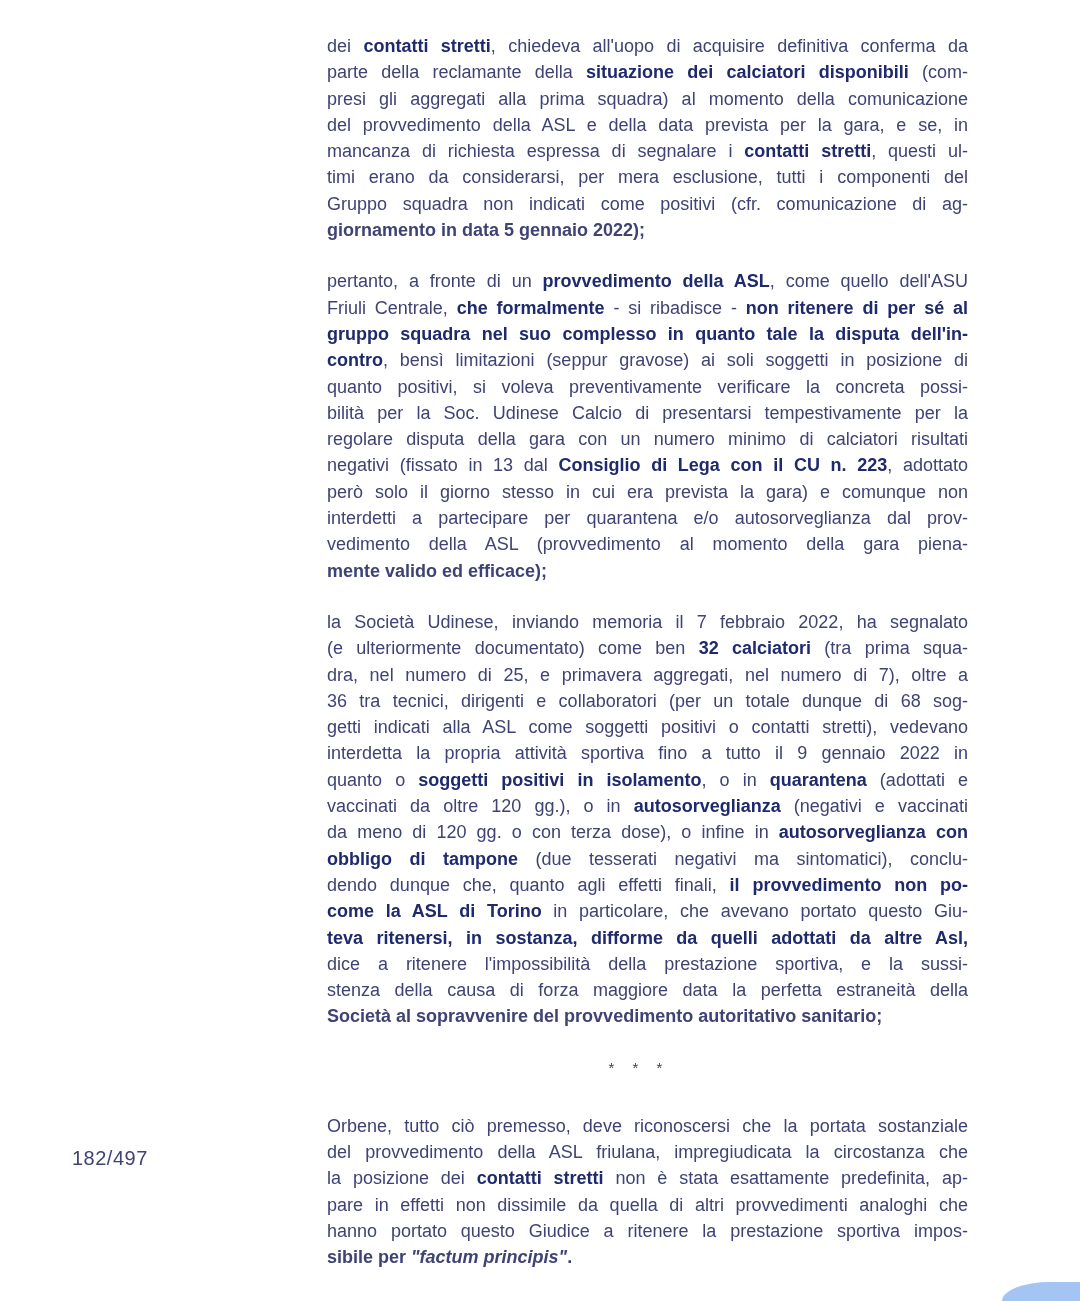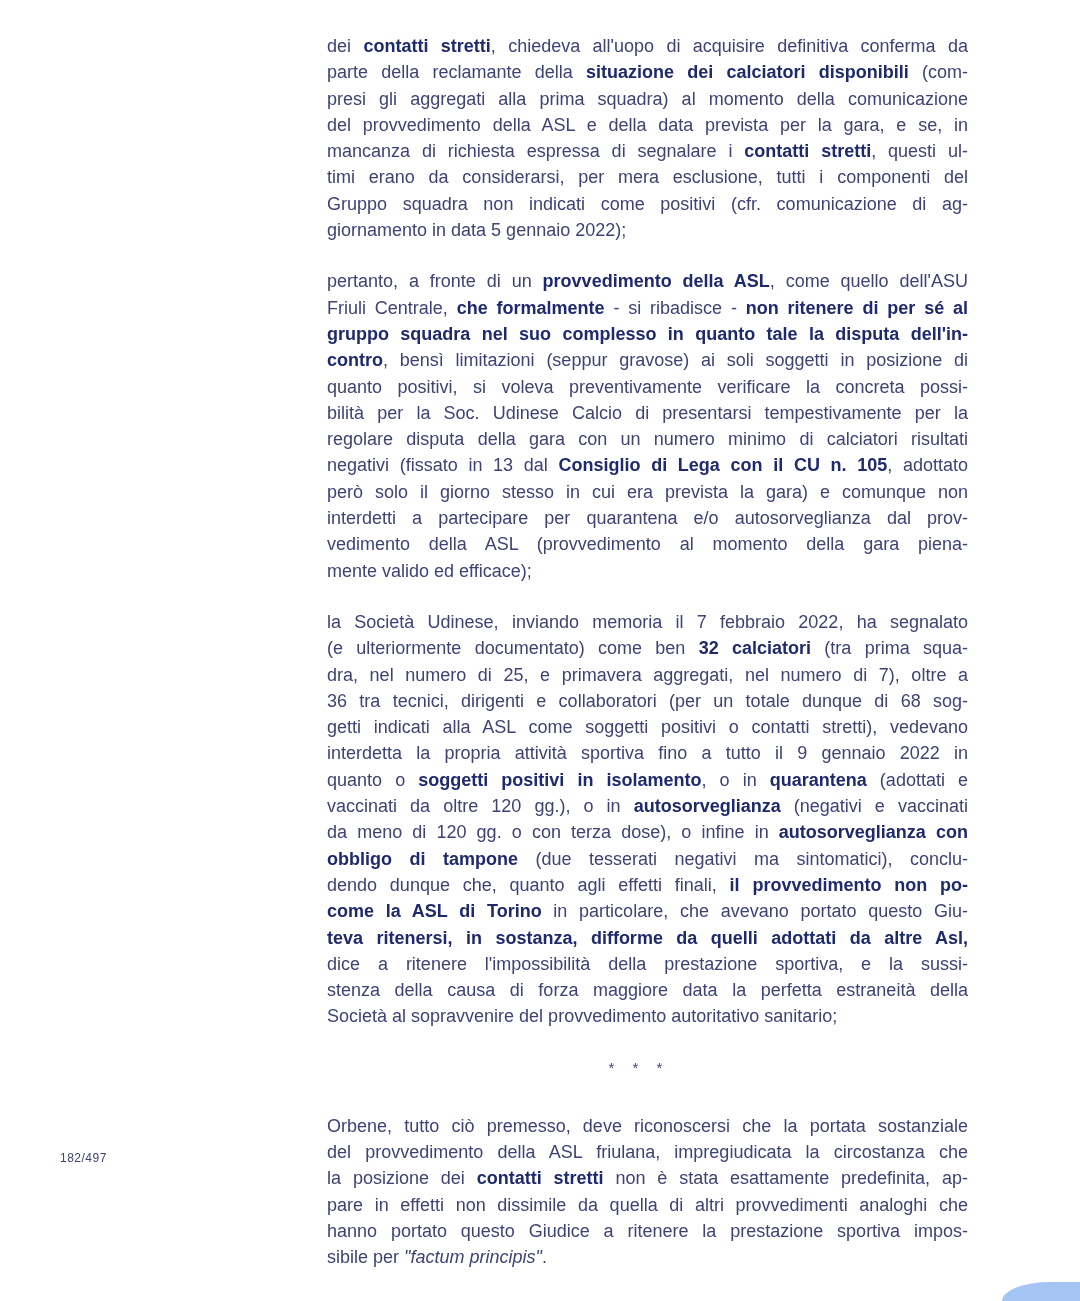--- a/index.html
+++ b/index.html
@@ -4,38 +4,38 @@
 <style>
   html,body{margin:0;padding:0;}
   .page{
     position:relative;
     width:1080px;height:1301px;
     background:var(--bg,#ffffff);
     overflow:hidden;
     font-family:"Liberation Sans","DejaVu Sans",sans-serif;
   }
   .page-number{
-    position:absolute;left:60px;top:1145px;
-    font-size:12px;line-height:26px;
+    position:absolute;left:72px;top:1145px;
+    font-size:20px;line-height:26px;
     color:var(--text,#3e4374);
     letter-spacing:0.5px;
   }
   .doc-body{
     position:absolute;left:310px;top:33px;width:658px;
     color:var(--text,#3e4374);
     font-size:18px;
   }
   .para{margin:0 0 25px 17px;}
   .line{
     line-height:26.3px;
     text-align:justify;
     text-align-last:justify;
     white-space:normal;
   }
-  .line.last{text-align-last:left;}
+  .line.last{text-align-last:left;font-weight:bold;}
   .b{font-weight:700;color:var(--bold,#1f2a6d);}
   .i{font-style:italic;}
   .separator{
     line-height:26px;
     margin:16px 0 32px 0;
     text-align:center;
     font-size:15px;
     letter-spacing:7px;
     color:var(--text,#3e4374);
   }
@@ -63,21 +63,21 @@
         <div class="line last"><span>giornamento in data 5 gennaio 2022);</span></div>
       </div>
       <div class="para">
         <div class="line"><span>pertanto, a fronte di un </span><span class="b">provvedimento della ASL</span><span>, come quello dell'ASU</span></div>
         <div class="line"><span>Friuli Centrale, </span><span class="b">che formalmente</span><span> - si ribadisce - </span><span class="b">non ritenere di per sé al</span></div>
         <div class="line"><span class="b">gruppo squadra nel suo complesso in quanto tale la disputa dell'in-</span></div>
         <div class="line"><span class="b">contro</span><span>, bensì limitazioni (seppur gravose) ai soli soggetti in posizione di</span></div>
         <div class="line"><span>quanto positivi, si voleva preventivamente verificare la concreta possi-</span></div>
         <div class="line"><span>bilità per la Soc. Udinese Calcio di presentarsi tempestivamente per la</span></div>
         <div class="line"><span>regolare disputa della gara con un numero minimo di calciatori risultati</span></div>
-        <div class="line"><span>negativi (fissato in 13 dal </span><span class="b">Consiglio di Lega con il CU n. 105</span><span>, adottato</span></div>
+        <div class="line"><span>negativi (fissato in 13 dal </span><span class="b">Consiglio di Lega con il CU n. 223</span><span>, adottato</span></div>
         <div class="line"><span>però solo il giorno stesso in cui era prevista la gara) e comunque non</span></div>
         <div class="line"><span>interdetti a partecipare per quarantena e/o autosorveglianza dal prov-</span></div>
         <div class="line"><span>vedimento della ASL (provvedimento al momento della gara piena-</span></div>
         <div class="line last"><span>mente valido ed efficace);</span></div>
       </div>
       <div class="para">
         <div class="line"><span>la Società Udinese, inviando memoria il 7 febbraio 2022, ha segnalato</span></div>
         <div class="line"><span>(e ulteriormente documentato) come ben </span><span class="b">32 calciatori</span><span> (tra prima squa-</span></div>
         <div class="line"><span>dra, nel numero di 25, e primavera aggregati, nel numero di 7), oltre a</span></div>
         <div class="line"><span>36 tra tecnici, dirigenti e collaboratori (per un totale dunque di 68 sog-</span></div>

